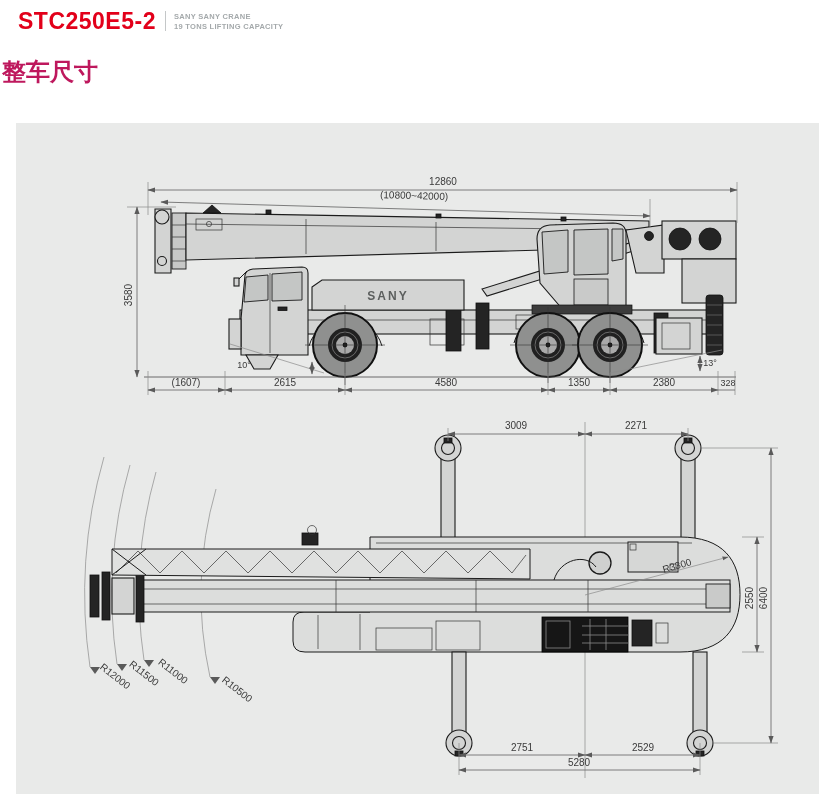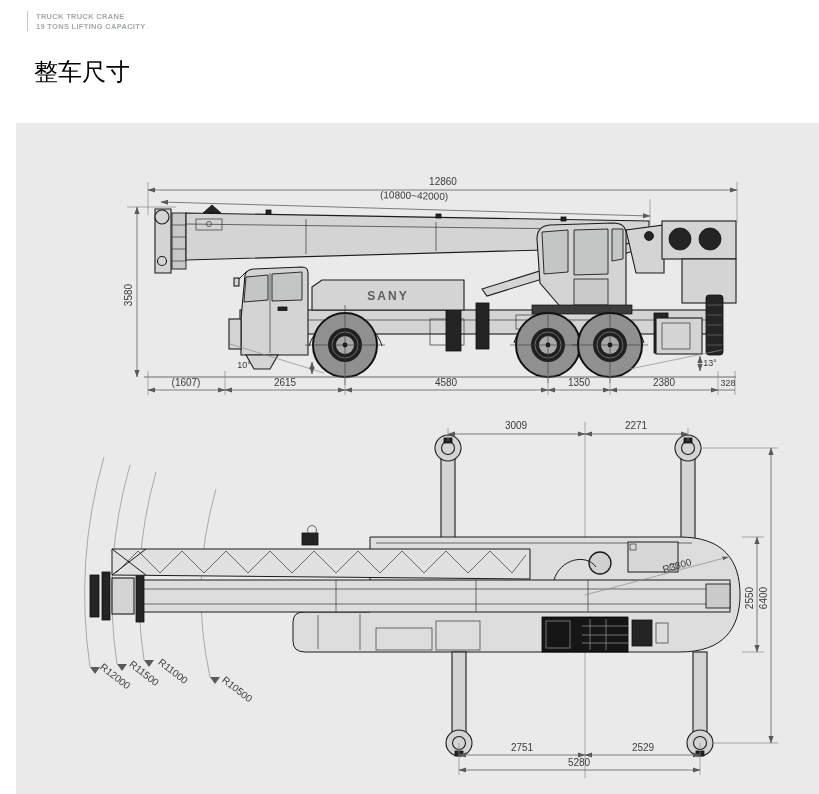--- a/index.html
+++ b/index.html
@@ -5,43 +5,44 @@
   html,body{margin:0;padding:0;}
   body{
     width:819px;height:794px;position:relative;background:#ffffff;
     font-family:"Liberation Sans","DejaVu Sans",sans-serif;overflow:hidden;
   }
   .header{position:absolute;top:10px;left:18px;display:flex;align-items:flex-start;}
   .model{font-size:23px;font-weight:900;color:#e2001a;letter-spacing:.5px;line-height:1;}
   .hdr-div{width:1px;height:20px;background:#c4c7c8;margin:1px 8px 0 9px;}
   .taglines{padding-top:2px;}
   .tagline{font-size:7.5px;font-weight:700;color:#a4a9ab;letter-spacing:.3px;line-height:1.3;}
-  .section-title{position:absolute;top:56px;left:34px;font-size:24px;font-weight:400;color:#000000;}
+  .section-title{position:absolute;top:56px;left:2px;font-size:24px;font-weight:700;color:#be185d;}
   .panel{position:absolute;left:16px;top:123px;width:803px;height:671px;background:#e9eae9;}
   svg{display:block;}
   .dim{stroke:#6f6f6f;stroke-width:.9;fill:none;}
   .ext{stroke:#8b8b8b;stroke-width:.7;fill:none;}
   .cl{stroke:#8b8b8b;stroke-width:.7;fill:none;}
   .dt{font-size:10px;fill:#3a3a3a;text-anchor:middle;}
   .dts{font-size:9px;fill:#3a3a3a;text-anchor:middle;}
   .art{stroke:#1b1b1b;stroke-width:1;fill:none;}
   .machine{fill:#d3d4d3;stroke:#1b1b1b;stroke-width:1.1;}
   .machine2{fill:#dcdddc;stroke:#1b1b1b;stroke-width:1;}
   .glass{fill:#c4c6c5;stroke:#1b1b1b;stroke-width:.9;}
   .dark{fill:#242424;stroke:#111;stroke-width:.8;}
   .thin{stroke:#333;stroke-width:.7;fill:none;}
   .brand{font-size:12px;font-weight:800;letter-spacing:2px;fill:#5c5f5e;text-anchor:middle;}
 </style>
 </head>
 <body>
 
 <div class="header">
+  <div class="model">STC250E5-2</div>
   <div class="hdr-div"></div>
   <div class="taglines">
-    <div class="tagline">TRUCK TRUCK CRANE</div>
+    <div class="tagline">SANY SANY CRANE</div>
     <div class="tagline">19 TONS LIFTING CAPACITY</div>
   </div>
 </div>
 
 <div class="section-title">整车尺寸</div>
 
 <div class="panel">
 <svg width="803" height="671" viewBox="0 0 803 671">
   <defs>
     <marker id="ma" viewBox="0 0 10 10" refX="9.2" refY="5" markerWidth="8.5" markerHeight="8.5" orient="auto-start-reverse">

